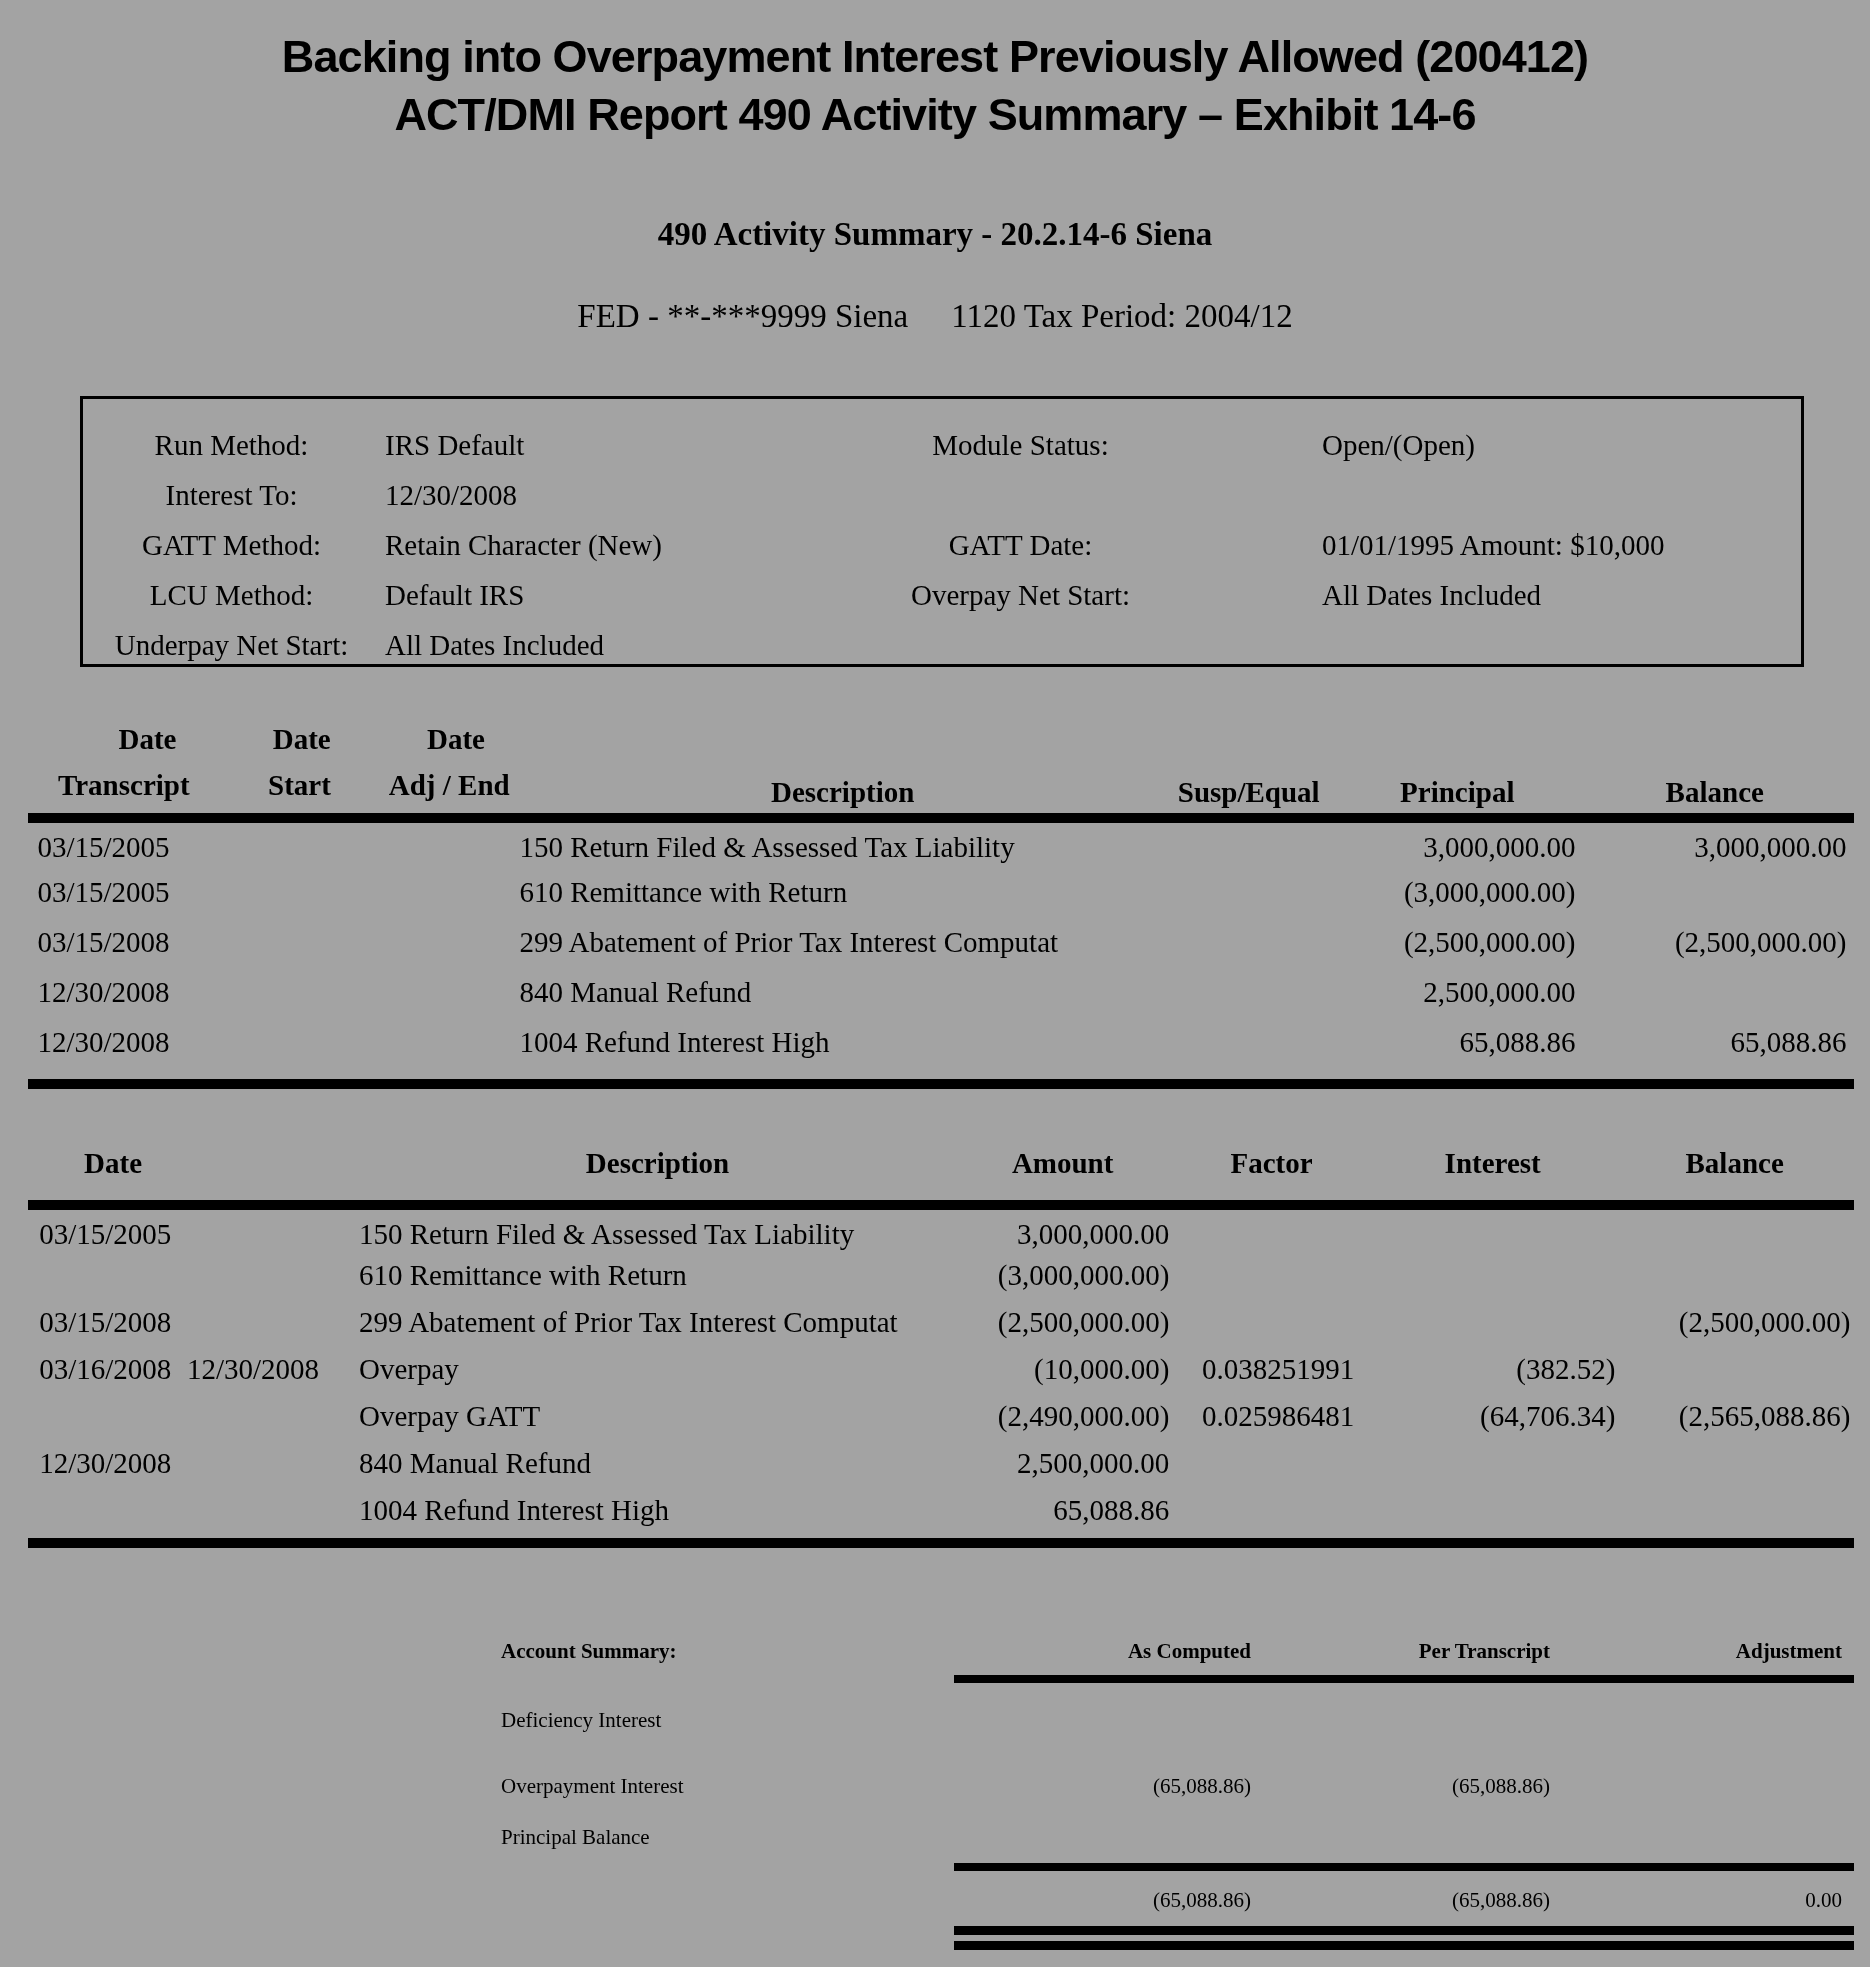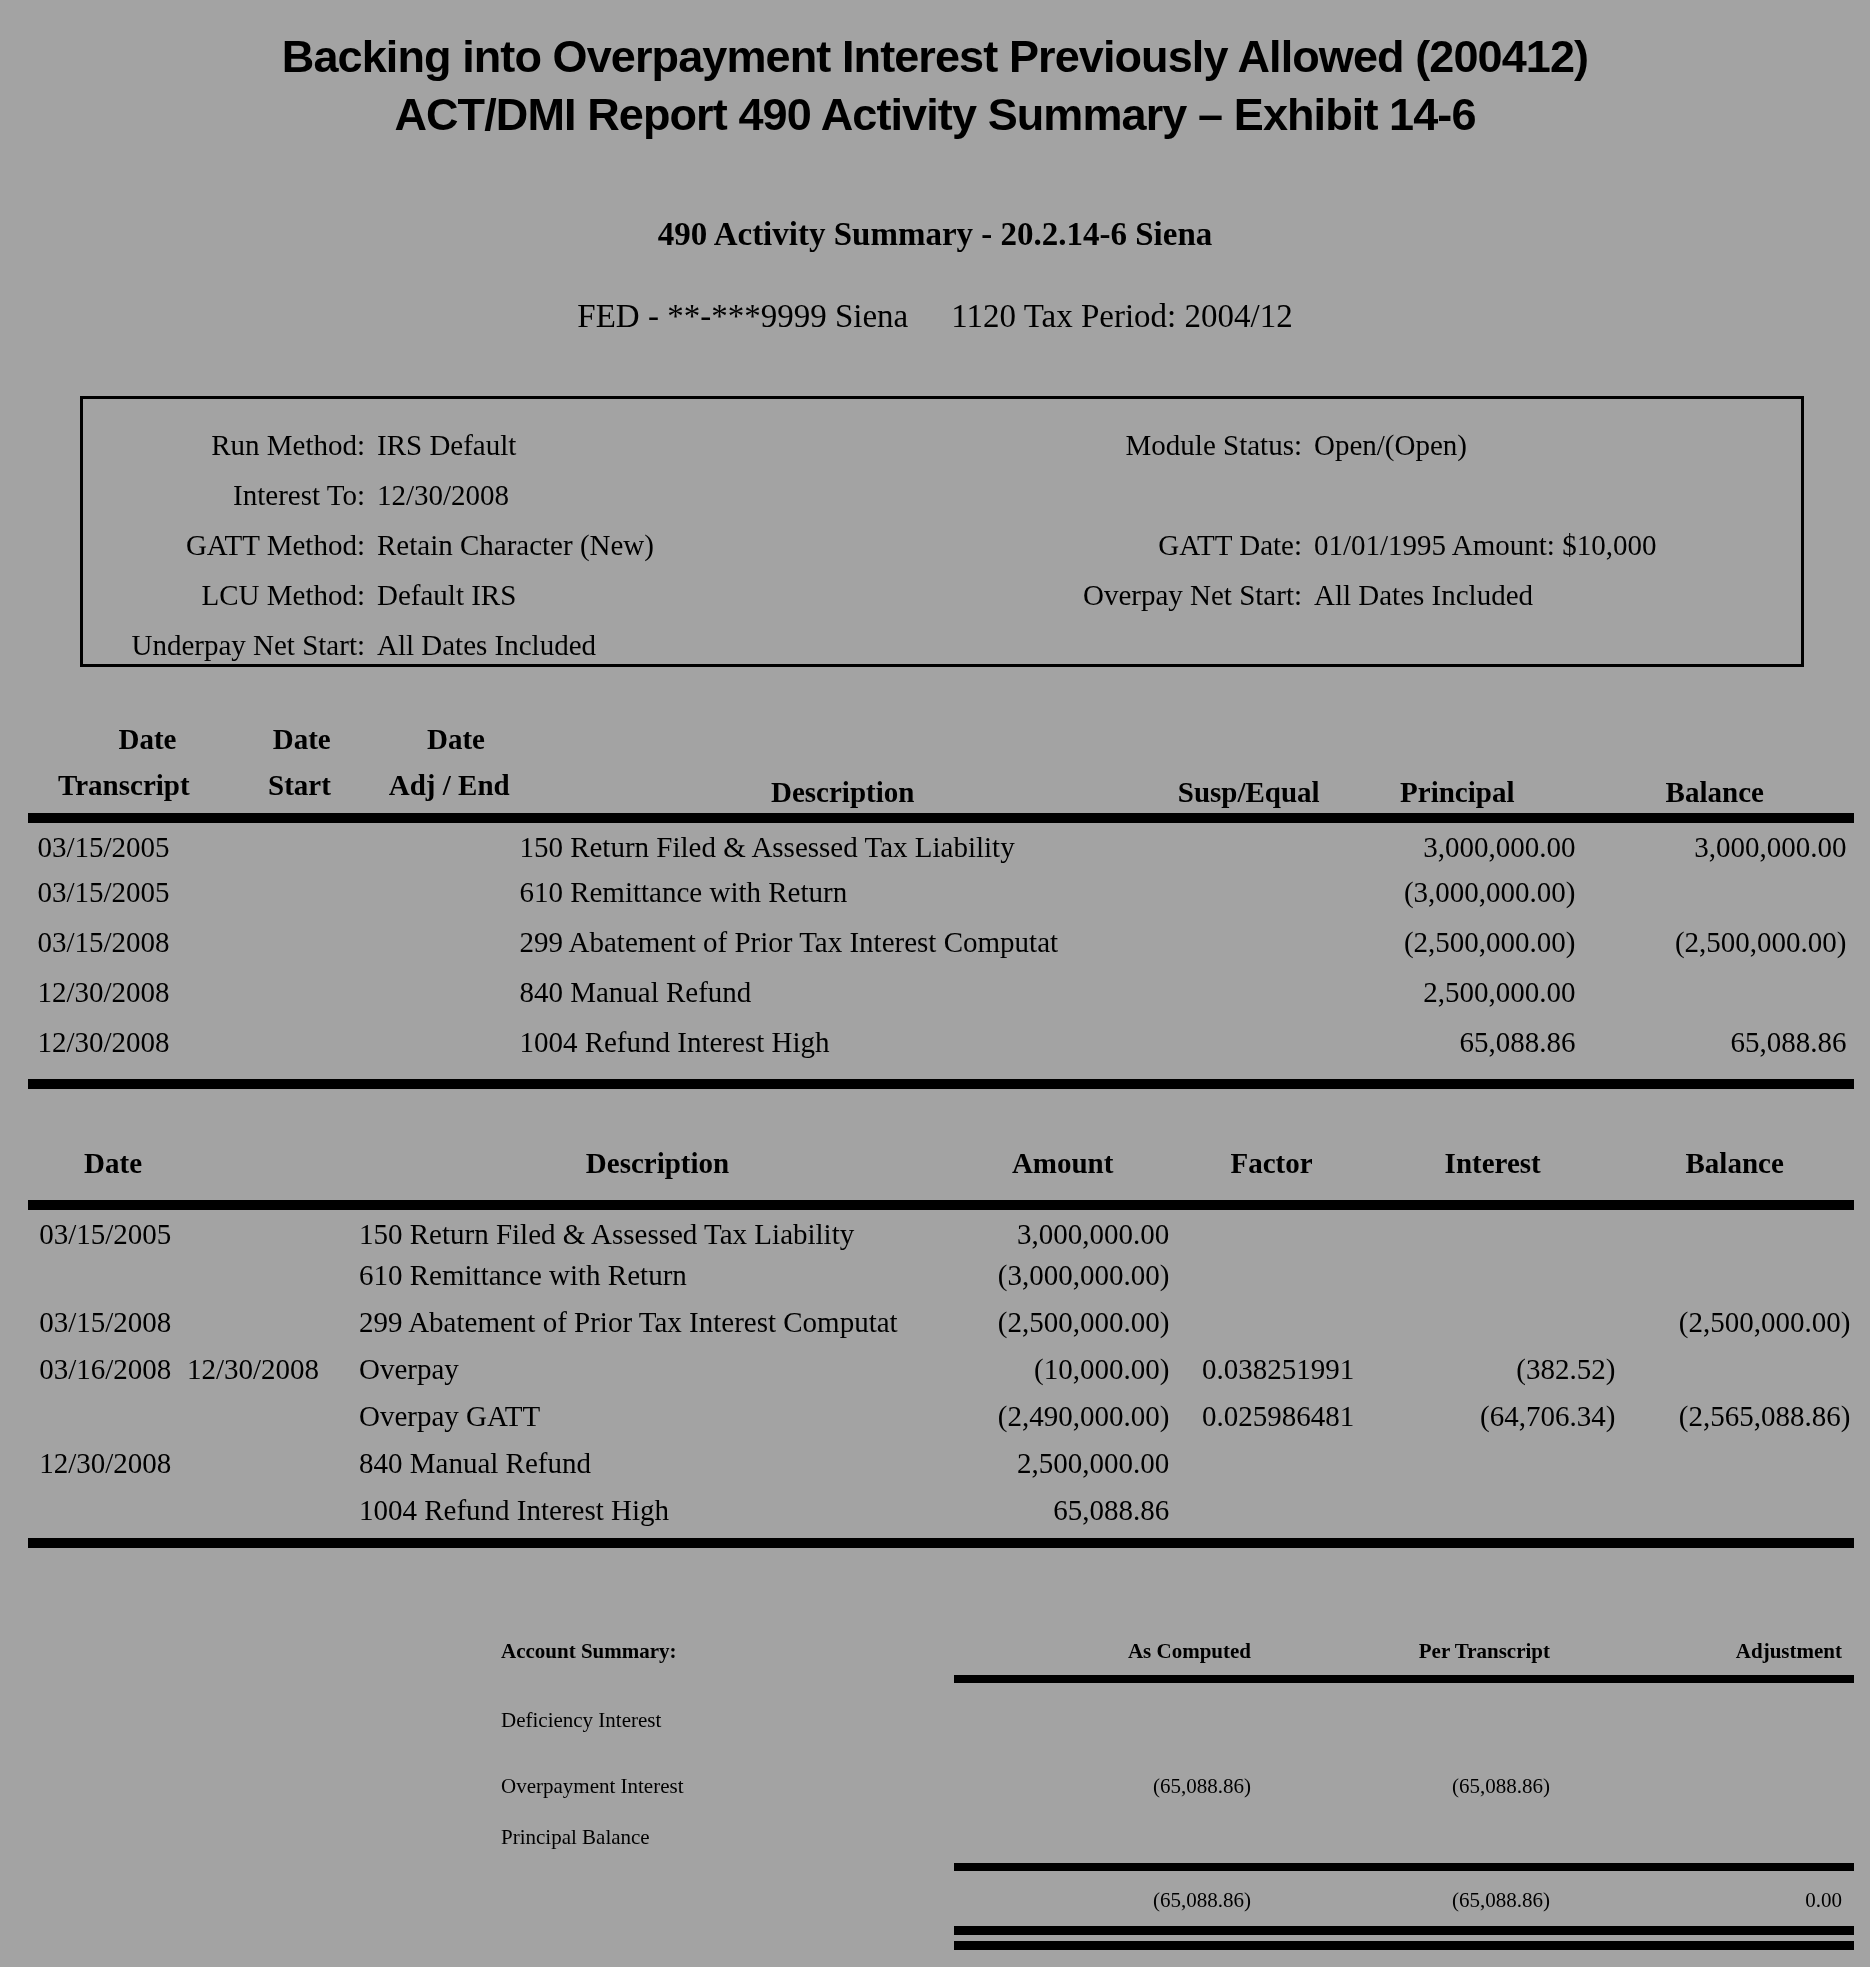--- a/index.html
+++ b/index.html
@@ -39,24 +39,24 @@
   
   .info-box {
     position: absolute; left: 80px; top: 396px;
     width: 1724px; height: 271px;
     border: 3.7px solid #000; font-size: 29px;
   }
   .info-col { position: absolute; top: 20.6px; }
   .info-left { left: 15px; }
   .info-right { left: 656px; }
   .info-row { height: 50px; line-height: 50px; white-space: pre; }
-  .info-row .lbl { display: inline-block; text-align: right; }
+  .info-row .lbl { display: inline-block; text-align: center; }
   .info-left .lbl { width: 267px; }
   .info-right .lbl { width: 563px; }
-  .info-row .val { margin-left: 12px; }
+  .info-row .val { margin-left: 20px; }
 
   
   .t1wrap {
     position: absolute; left: 28px; top: 717px; width: 1826px;
     border-bottom: 10.3px solid #000; padding-bottom: 11.2px;
   }
   .t2wrap {
     position: absolute; left: 28px; top: 1130px; width: 1826px;
     border-bottom: 10.3px solid #000; padding-bottom: 4.7px;
   }

